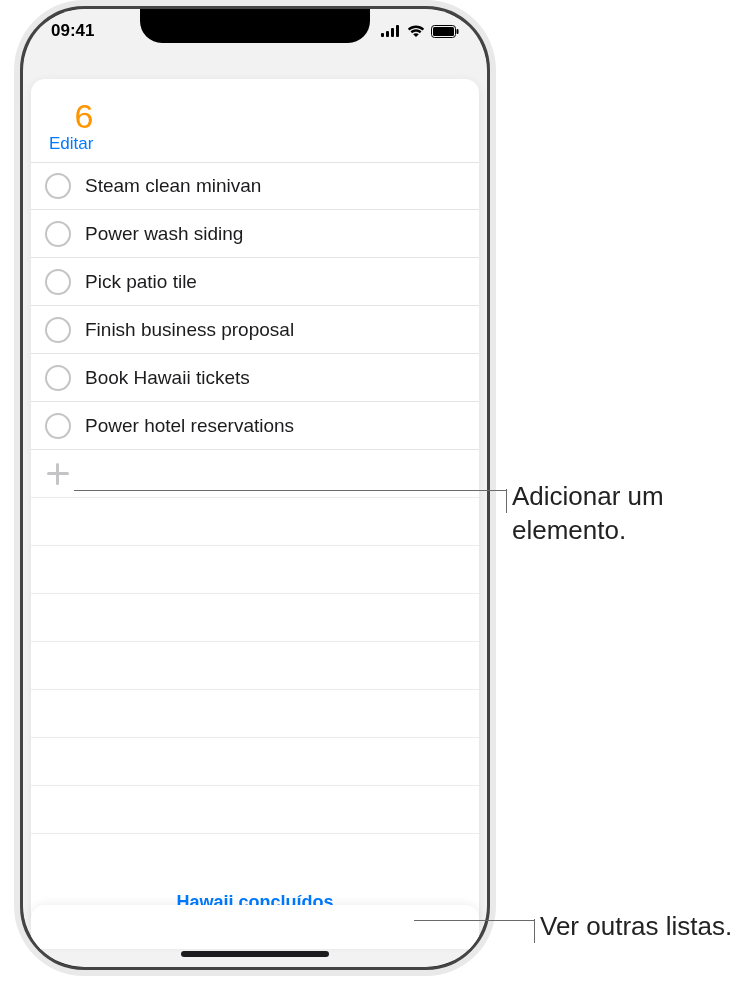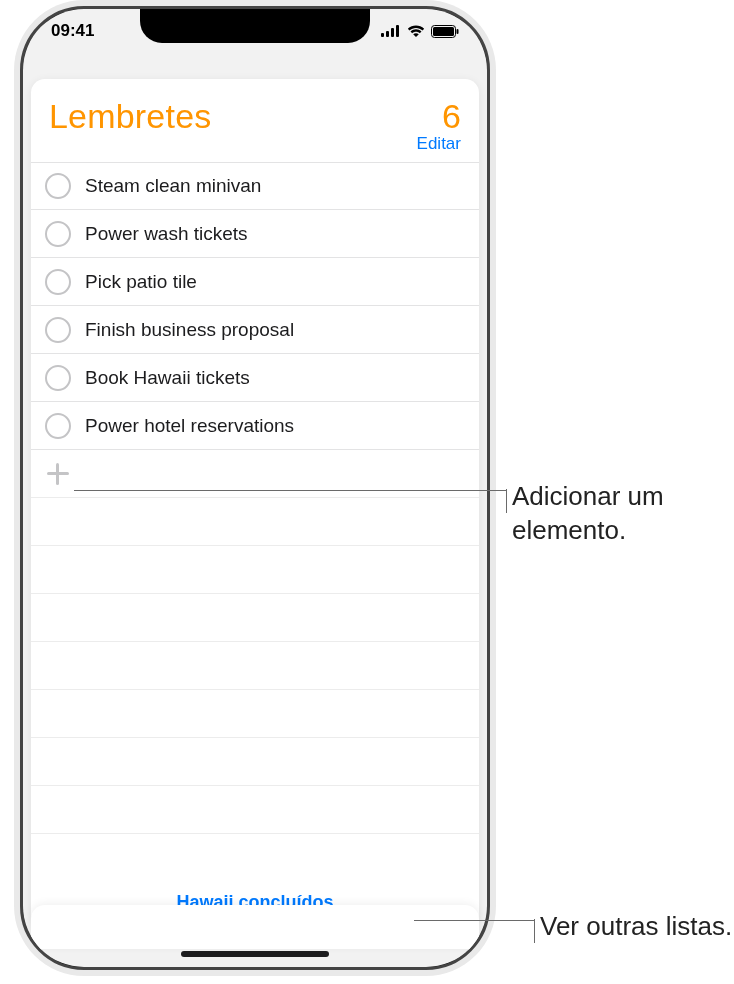--- a/index.html
+++ b/index.html
@@ -215,35 +215,34 @@
               <rect x="0.5" y="0.5" width="24" height="12" rx="3" stroke="#000" fill="none"></rect>
               <rect x="2" y="2" width="21" height="9" rx="1.5" fill="#000"></rect>
               <rect x="25.5" y="4" width="2" height="5" rx="1" fill="#000"></rect>
             </svg>
         </span>
       </div>
     </div>
 
     <div class="card">
       <div class="card-header">
-        <div class="title">Lembretes</div>
         <div class="count-edit">
           <div class="count">6</div>
           <div class="edit">Editar</div>
         </div>
       </div>
 
       <div class="list">
         <div class="row">
           <div class="circle"></div>
           <div class="row-text">Steam clean minivan</div>
         </div>
         <div class="row">
           <div class="circle"></div>
-          <div class="row-text">Power wash tickets</div>
+          <div class="row-text">Power wash siding</div>
         </div>
         <div class="row">
           <div class="circle"></div>
           <div class="row-text">Pick patio tile</div>
         </div>
         <div class="row">
           <div class="circle"></div>
           <div class="row-text">Finish business proposal</div>
         </div>
         <div class="row">

